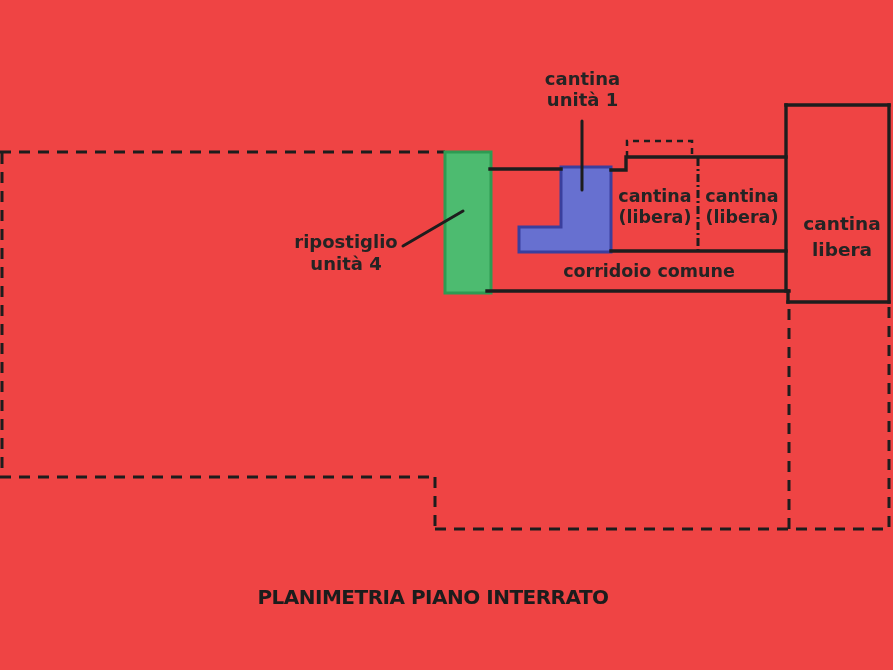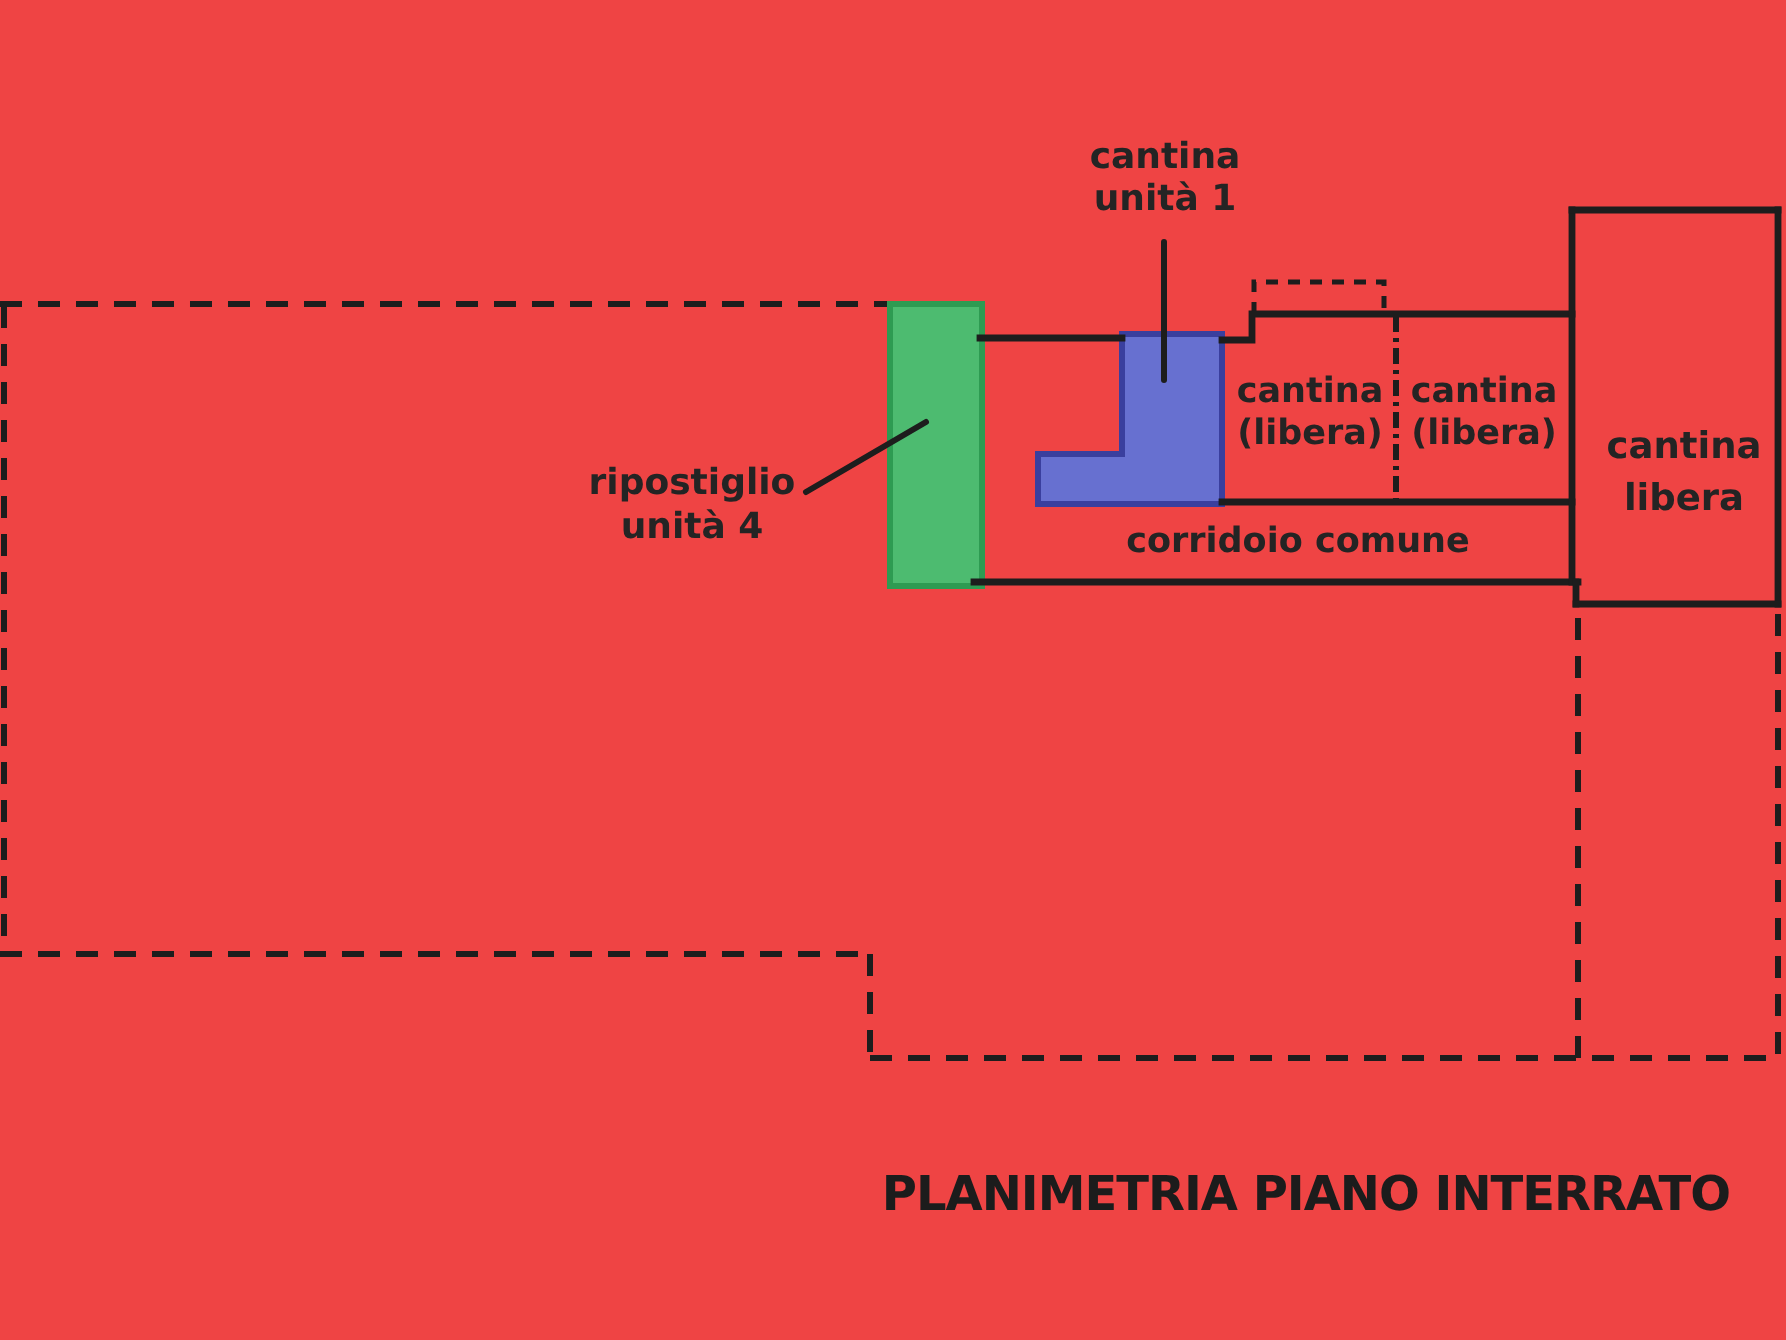--- a/index.html
+++ b/index.html
@@ -25,23 +25,23 @@
   .lbl .ln { display: block; }
   #label-cantina-unit7   { left: 505px; top: 68px;  width: 155px; font-size: 18px; }
   #label-ripostiglio     { left: 290px; top: 231px; width: 112px; font-size: 18px; line-height: 22px; }
   #label-cantina-libera-1{ left: 612px; top: 186px; width: 86px; }
   #label-cantina-libera-2{ left: 699px; top: 186px; width: 86px; }
   #label-garage          { left: 797px; top: 211px; width: 90px;  font-size: 18.5px; line-height: 26px; }
   #label-corridoio       { left: 515px; top: 261px; width: 180px; margin-left: 44px; }
   #title {
     position: absolute;
     left: 1px; top: 581px; width: 864px;
-    text-align: right;
+    text-align: center;
     font-weight: bold;
-    font-size: 24px;
+    font-size: 20px;
     line-height: 32px;
     letter-spacing: -0.5px;
     color: #1c1c1c;
     white-space: nowrap;
   }
 </style>
 </head>
 <body>
 
 <div id="screen">

